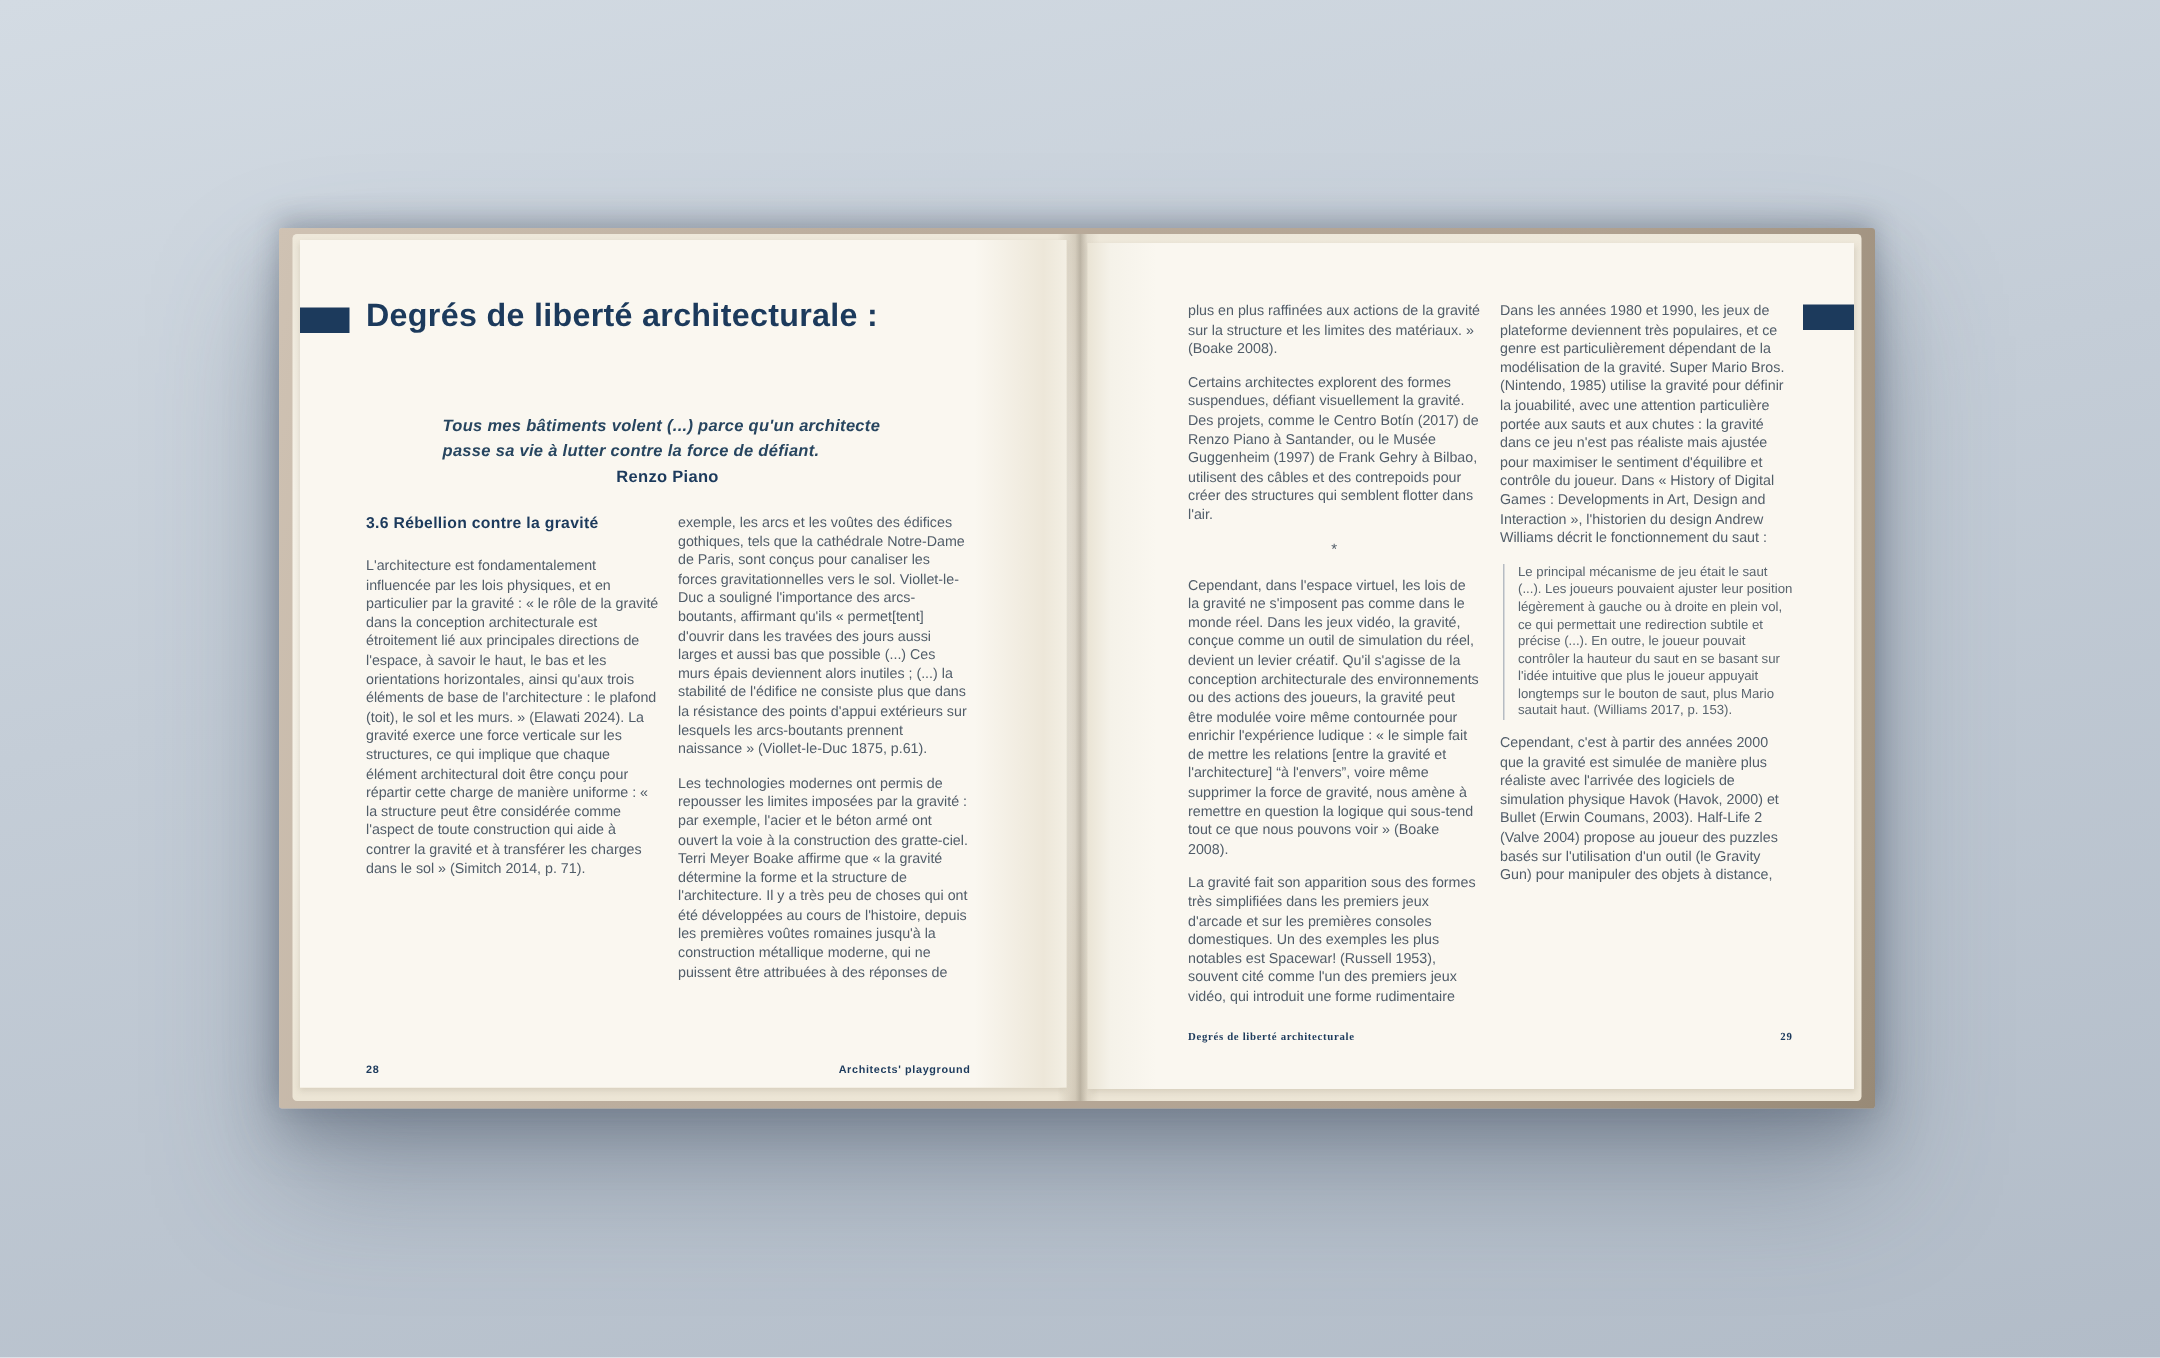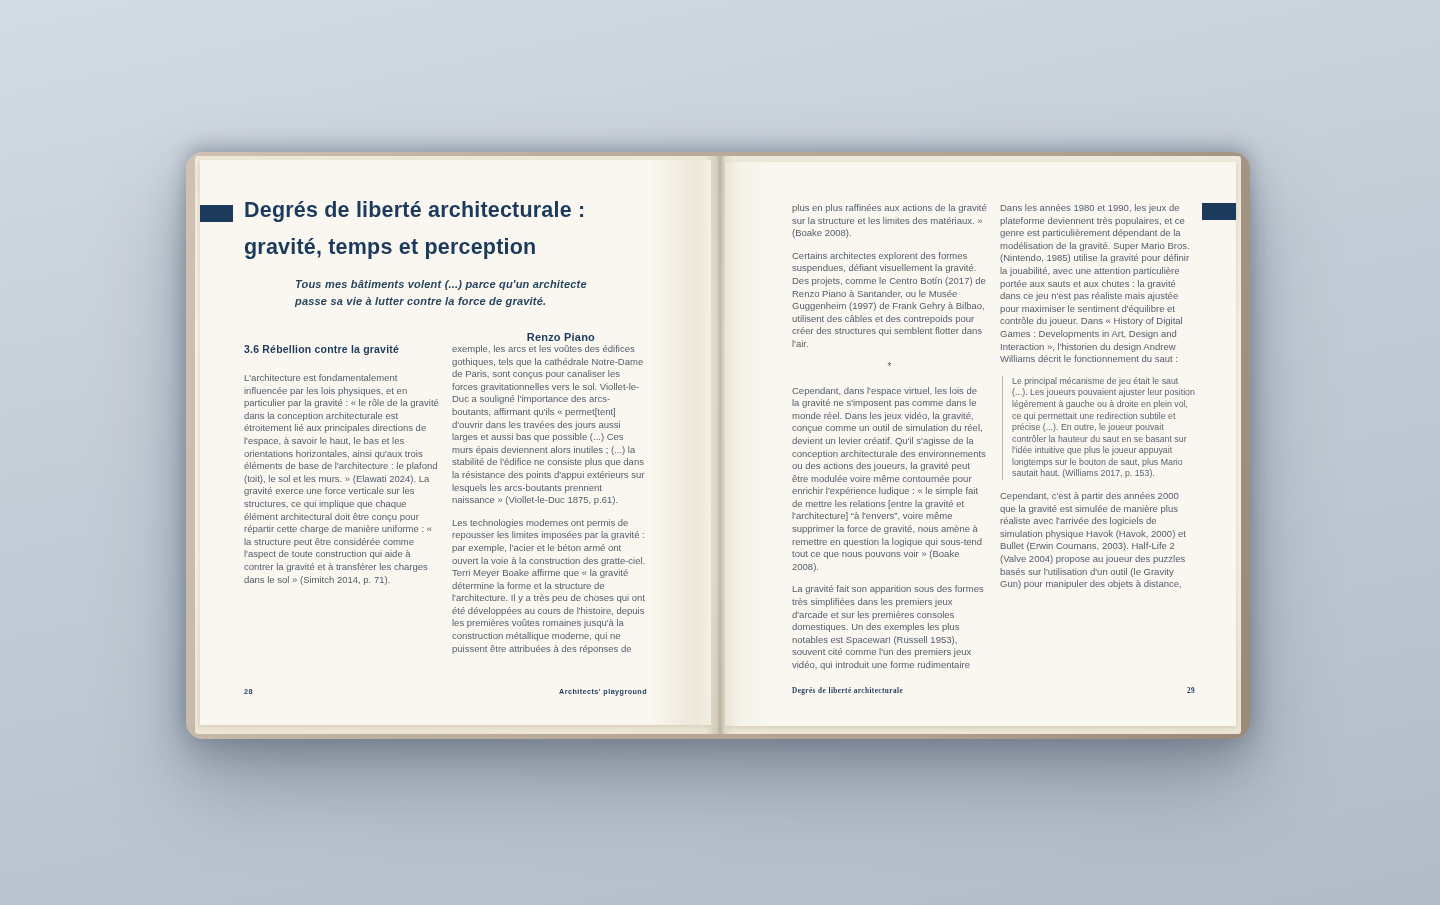--- a/index.html
+++ b/index.html
@@ -6,21 +6,21 @@
   html, body { width: 1440px; height: 905px; overflow: hidden; }
   body {
     font-family: "Liberation Sans", sans-serif;
     background: linear-gradient(168deg, #d3dbe3 0%, #c4cdd7 42%, #b2bcc8 100%);
   }
   .scene { position: relative; width: 1440px; height: 905px; }
 
   
   .book {
     position: absolute; left: 186px; top: 152px; width: 1064px; height: 587px;
-    border-radius: 17px;
+    border-radius: 2px;
     background: linear-gradient(105deg, #cfc2b3 0%, #bcae9e 30%, #b0a190 72%, #988a77 100%);
     box-shadow: 0 -6px 16px rgba(66,76,92,.30),
                 0 16px 34px rgba(72,84,100,.35),
                 0 44px 85px rgba(78,90,108,.40);
   }
   .page-stack {
     position: absolute; left: 9px; right: 9px; top: 4px; bottom: 5px;
     border-radius: 3px;
     background: linear-gradient(to bottom, #eee8da 0%, #f6f2e8 30%, #f5f1e6 70%, #ece5d5 100%);
   }
@@ -62,21 +62,21 @@
     position: absolute; left: 44px; top: 32px; width: 420px;
     font-size: 21.5px; line-height: 37px; font-weight: 700;
     color: #1c3a5c; letter-spacing: .2px;
   }
   .epigraph {
     position: absolute; left: 95px; top: 116px; width: 300px;
     font-size: 11px; line-height: 17px; font-style: italic; font-weight: 700;
     color: #27455f; letter-spacing: .2px;
   }
   .epigraph .attribution {
-    text-align: right; font-style: normal; margin-top: 19px; font-weight: 700;
+    text-align: center; font-style: normal; margin-top: 0; font-weight: 700;
     color: #1c3a5c;
   }
   .left-cols { position: absolute; left: 44px; top: 183px; width: 403px; }
   .section-heading {
     font-size: 10.5px; font-weight: 700; color: #1c3a5c;
     margin: 0 0 17px 0; letter-spacing: .2px;
   }
 
   
   .right-cols { position: absolute; left: 67px; top: 40px; width: 403px; }
@@ -85,42 +85,41 @@
     border-left: 1px solid #b6bcc3;
     margin: 3px 0 10px 2px; padding-left: 9px;
     font-size: 8.8px; line-height: 11.6px; color: #59646e;
   }
 
   
   .footer {
     position: absolute; width: 403px; display: flex; justify-content: space-between;
     font-size: 7.2px; font-weight: 700; color: #1c3a5c; letter-spacing: .45px;
   }
-  .footer-left-page { left: 44px; top: 527px; }
+  .footer-left-page { left: 44px; top: 548px; }
   .footer-right-page { left: 67px; top: 525px; font-family: Liberation Serif, serif; }
 </style>
 </head>
 <body>
 
 <div class="scene">
   <div class="book">
     <div class="page-stack"></div>
     <div class="gutter-shade"></div>
 
     <div class="page page-left">
       <div class="tab-marker tab-left"></div>
 
       <h1 class="chapter-title">
         <span>Degrés de liberté architecturale :</span><br>
-        <span>gravité, temps et perception</span>
       </h1>
 
       <div class="epigraph">
         <div>Tous mes bâtiments volent (...) parce qu'un architecte</div>
-        <div>passe sa vie à lutter contre la force de gravité.</div>
+        <div>passe sa vie à lutter contre la force de défiant.</div>
         <div class="attribution">Renzo Piano</div>
       </div>
 
       <div class="left-cols cols body-text">
         <div class="col">
           <h2 class="section-heading">3.6 Rébellion contre la gravité</h2>
           <p>L'architecture est fondamentalement influencée par les lois physiques, et en particulier par la gravité : « le rôle de la gravité dans la conception architecturale est étroitement lié aux principales directions de l'espace, à savoir le haut, le bas et les orientations horizontales, ainsi qu'aux trois éléments de base de l'architecture : le plafond (toit), le sol et les murs. » (Elawati 2024). La gravité exerce une force verticale sur les structures, ce qui implique que chaque élément architectural doit être conçu pour répartir cette charge de manière uniforme : « la structure peut être considérée comme l'aspect de toute construction qui aide à contrer la gravité et à transférer les charges dans le sol » (Simitch 2014, p. 71).</p>
         </div>
         <div class="col">
           <p>exemple, les arcs et les voûtes des édifices gothiques, tels que la cathédrale Notre-Dame de Paris, sont conçus pour canaliser les forces gravitationnelles vers le sol. Viollet-le-Duc a souligné l'importance des arcs-boutants, affirmant qu'ils « permet[tent] d'ouvrir dans les travées des jours aussi larges et aussi bas que possible (...) Ces murs épais deviennent alors inutiles ; (...) la stabilité de l'édifice ne consiste plus que dans la résistance des points d'appui extérieurs sur lesquels les arcs-boutants prennent naissance » (Viollet-le-Duc 1875, p.61).</p>

